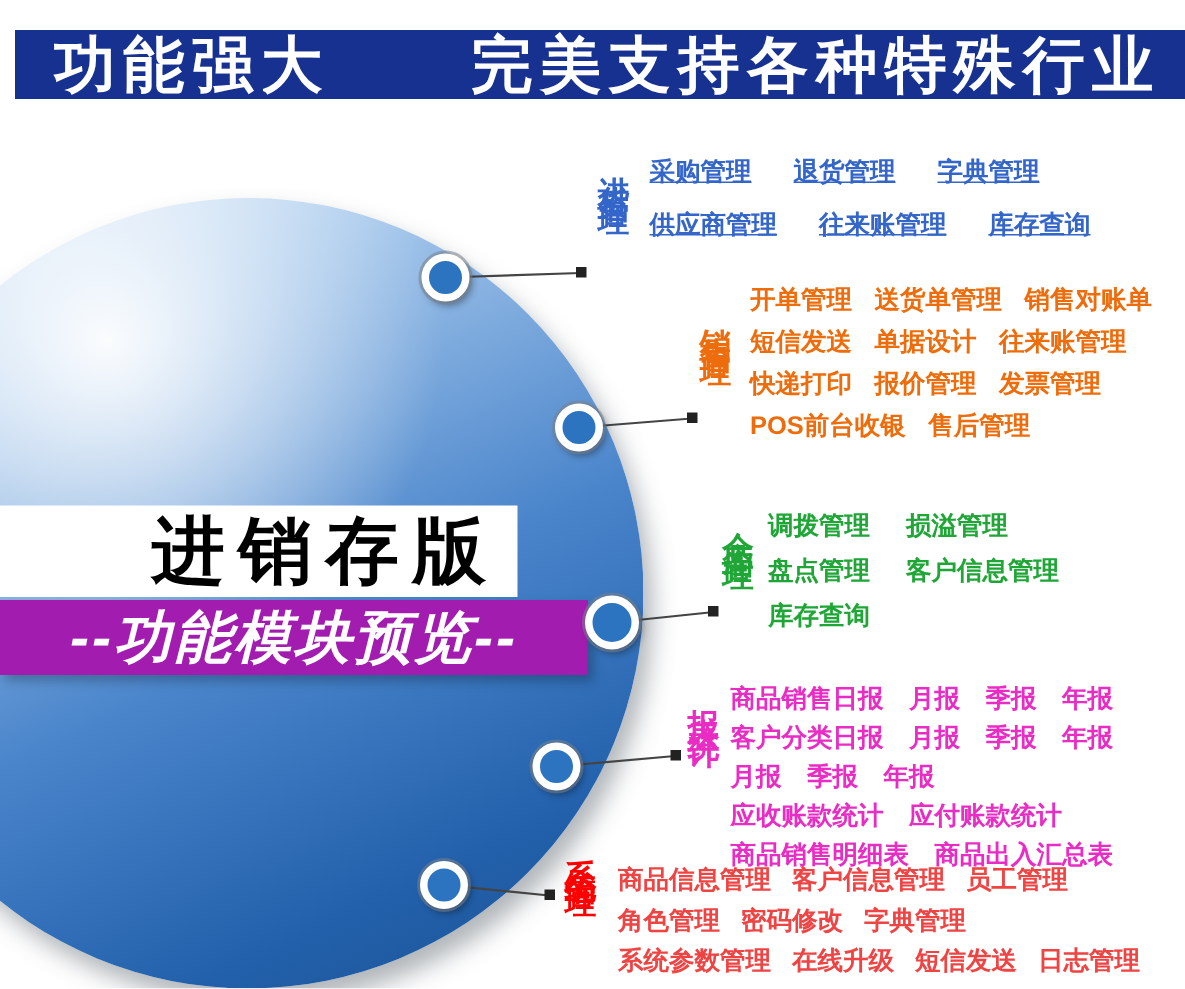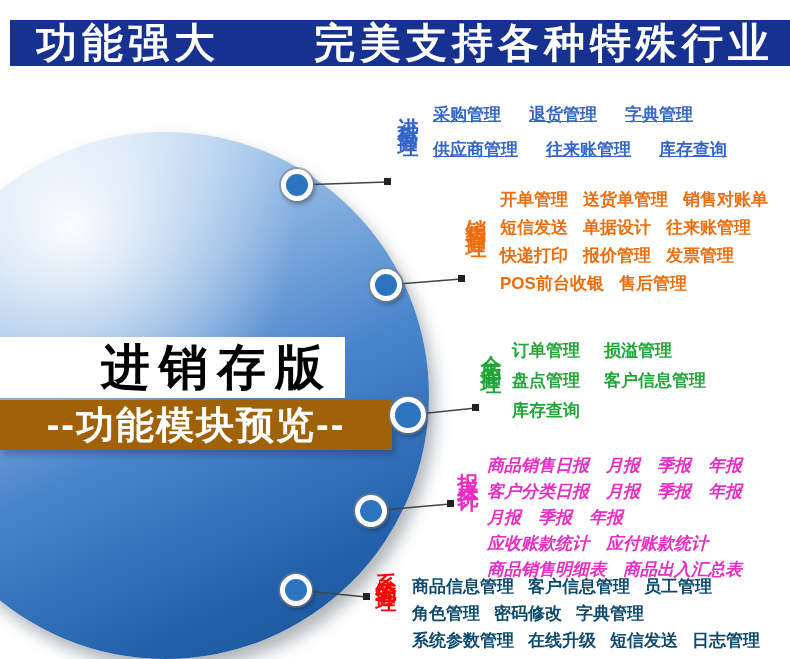--- a/index.html
+++ b/index.html
@@ -79,21 +79,21 @@
 
   <div class="top-banner" style="background: rgb(22, 49, 143);">
     <span class="banner-text">功能强大</span>
     <span class="banner-text">完美支持各种特殊行业</span>
   </div>
 
   <div class="sphere"></div>
 
   <div class="title-band">进销存版</div>
 
-  <div class="ribbon" style="background: #a16207;">--功能模块预览--</div>
+  <div class="ribbon" style="background: #a21caf; font-style: italic;">--功能模块预览--</div>
 
   <svg class="connectors" width="790" height="659">
     <line x1="297" y1="185" x2="387" y2="182"></line>
     <rect x="384" y="178" width="7" height="7"></rect>
     <line x1="386" y1="285" x2="461" y2="279"></line>
     <rect x="458" y="275" width="7" height="7"></rect>
     <line x1="409" y1="415" x2="476" y2="408"></line>
     <rect x="472" y="404" width="7" height="7"></rect>
     <line x1="371" y1="511" x2="450" y2="504"></line>
     <rect x="447" y="500" width="7" height="7"></rect>
@@ -144,35 +144,35 @@
           <div class="row">
             <span>POS前台收银</span>
             <span>售后管理</span>
           </div>
         </div>
       </div>
       <div class="section sec-warehouse">
         <div class="v-label" style="color: rgb(31, 166, 55);">仓库管理</div>
         <div class="rows" style="color: rgb(31, 166, 55);">
           <div class="row">
-            <span>订单管理</span>
+            <span>调拨管理</span>
             <span>损溢管理</span>
           </div>
           <div class="row">
             <span>盘点管理</span>
             <span>客户信息管理</span>
           </div>
           <div class="row">
             <span>库存查询</span>
           </div>
         </div>
       </div>
       <div class="section sec-report">
         <div class="v-label" style="color: rgb(233, 44, 196);">报表统计</div>
-        <div class="rows" style="color: rgb(233, 44, 196); font-style: italic;">
+        <div class="rows" style="color: rgb(233, 44, 196);">
           <div class="row">
             <span>商品销售日报</span>
             <span>月报</span>
             <span>季报</span>
             <span>年报</span>
           </div>
           <div class="row">
             <span>客户分类日报</span>
             <span>月报</span>
             <span>季报</span>
@@ -188,21 +188,21 @@
             <span>应付账款统计</span>
           </div>
           <div class="row">
             <span>商品销售明细表</span>
             <span>商品出入汇总表</span>
           </div>
         </div>
       </div>
       <div class="section sec-system">
         <div class="v-label" style="color: rgb(253, 1, 0);">系统管理</div>
-        <div class="rows" style="color: #0c4a6e;">
+        <div class="rows" style="color: #ef4444;">
           <div class="row">
             <span>商品信息管理</span>
             <span>客户信息管理</span>
             <span>员工管理</span>
           </div>
           <div class="row">
             <span>角色管理</span>
             <span>密码修改</span>
             <span>字典管理</span>
           </div>

